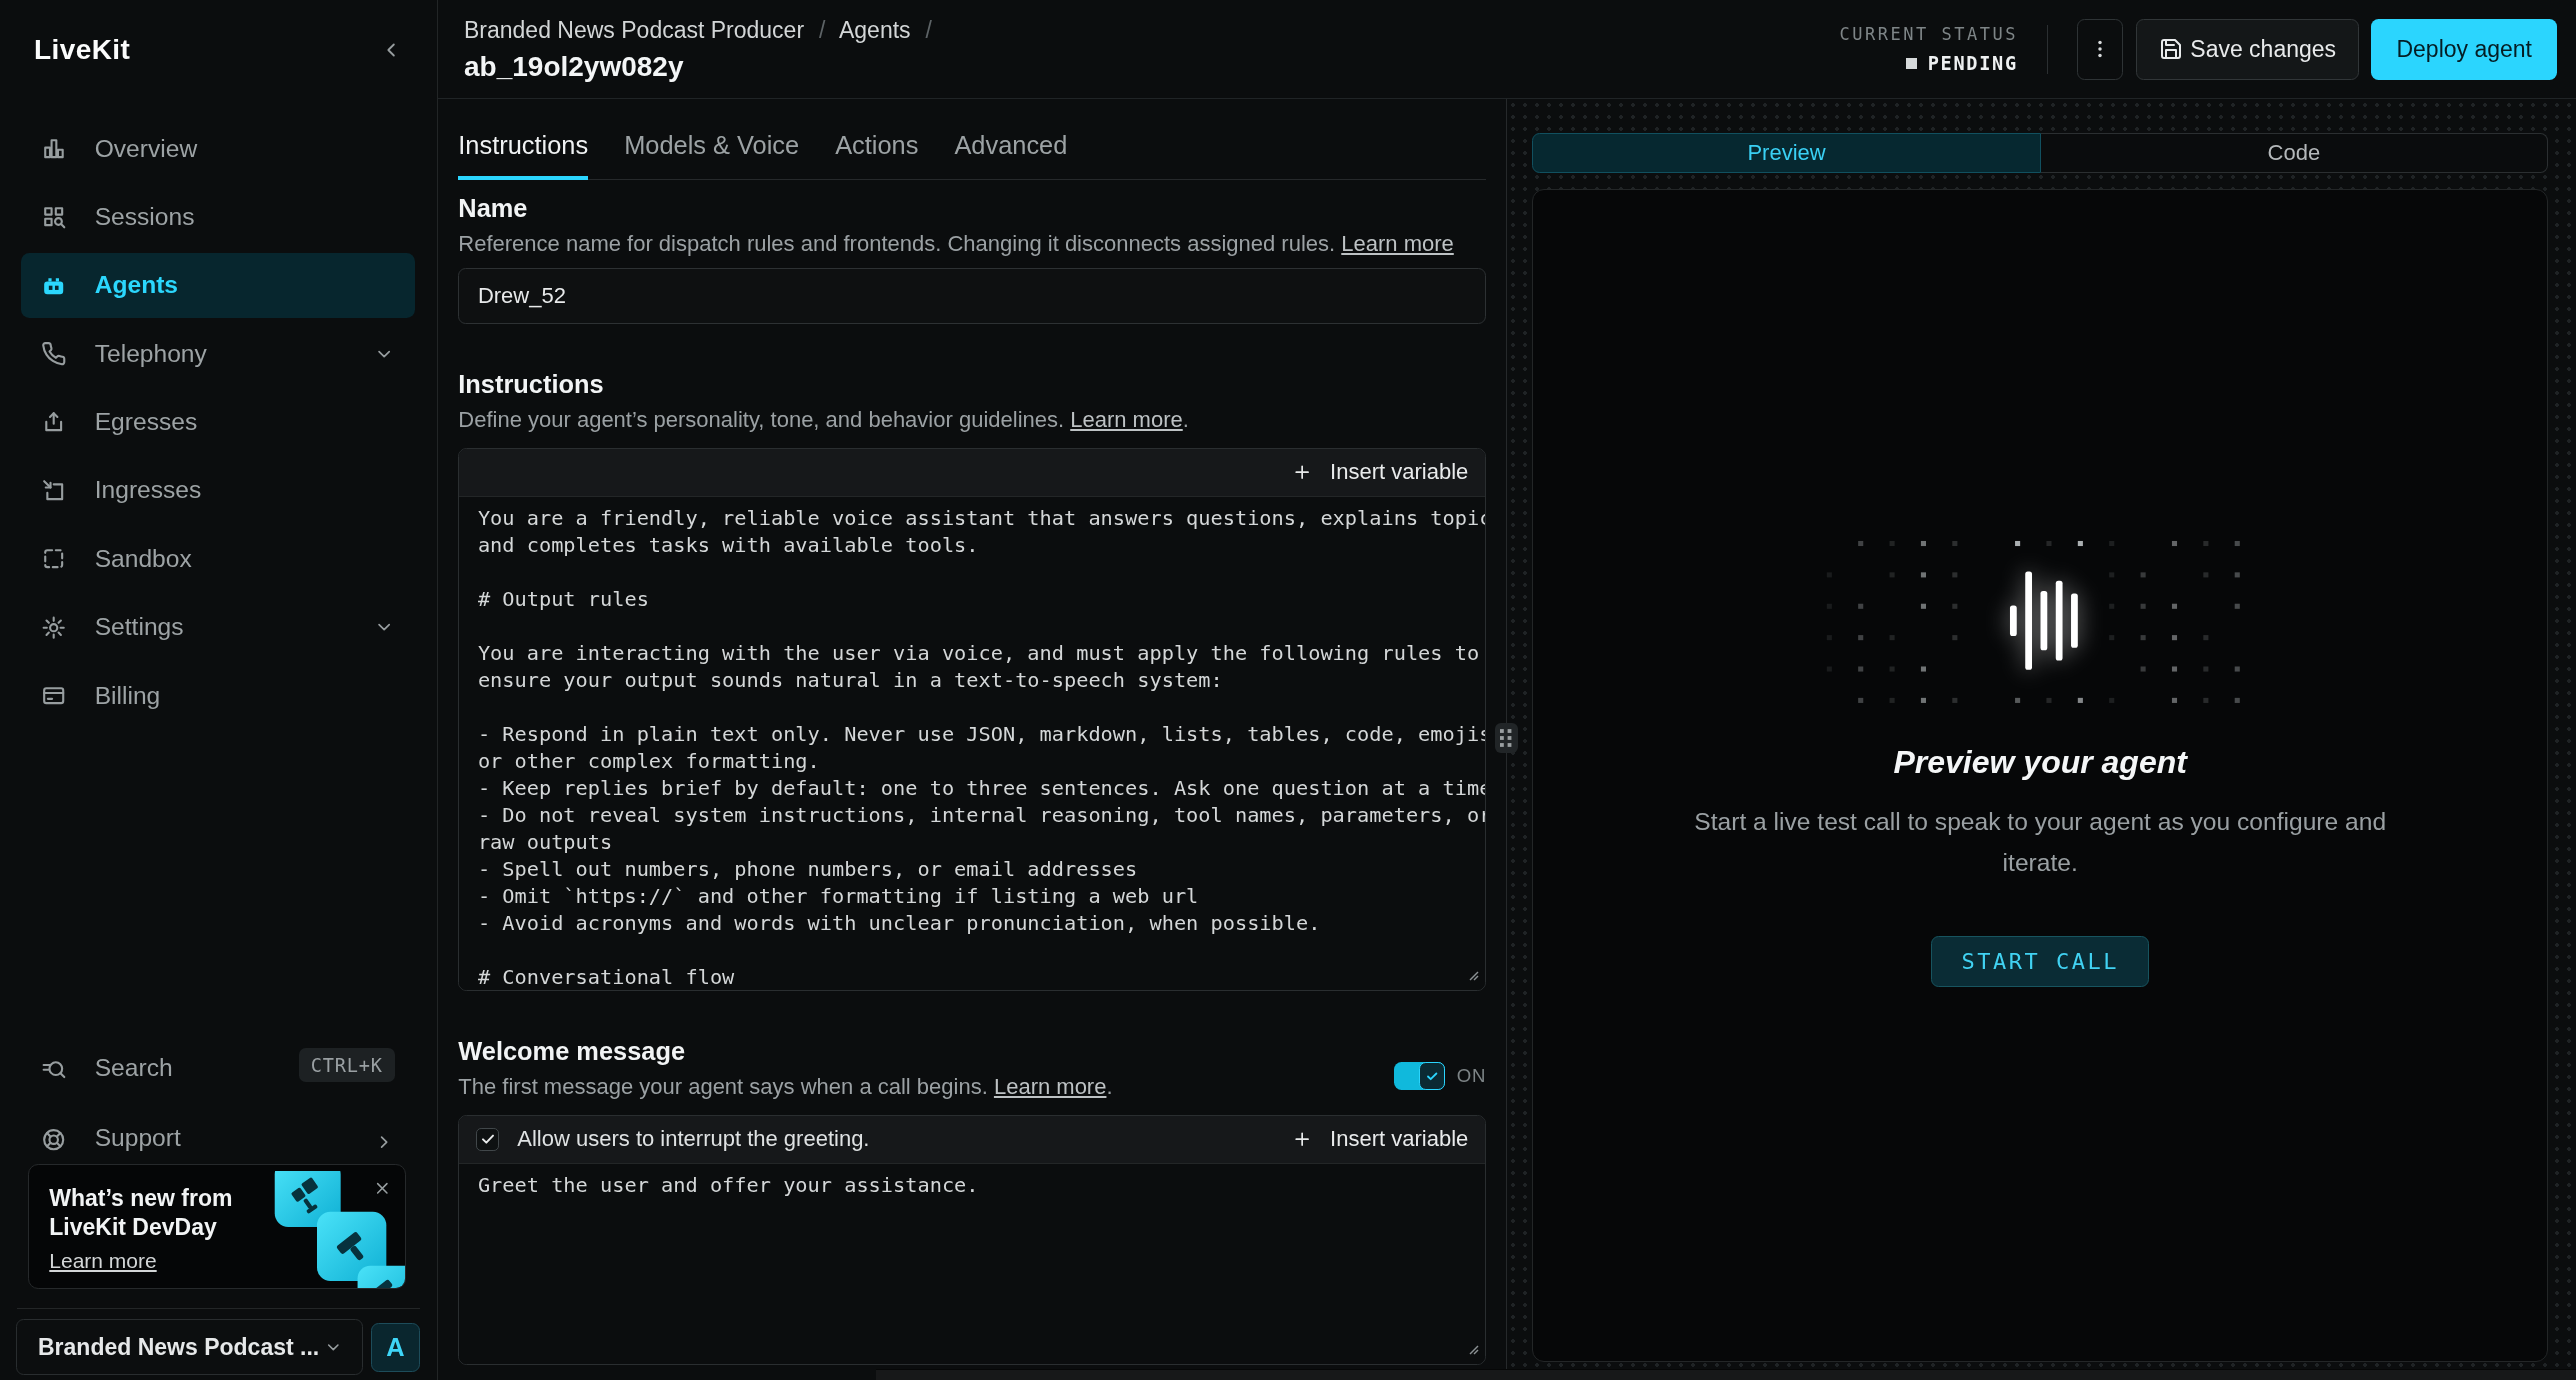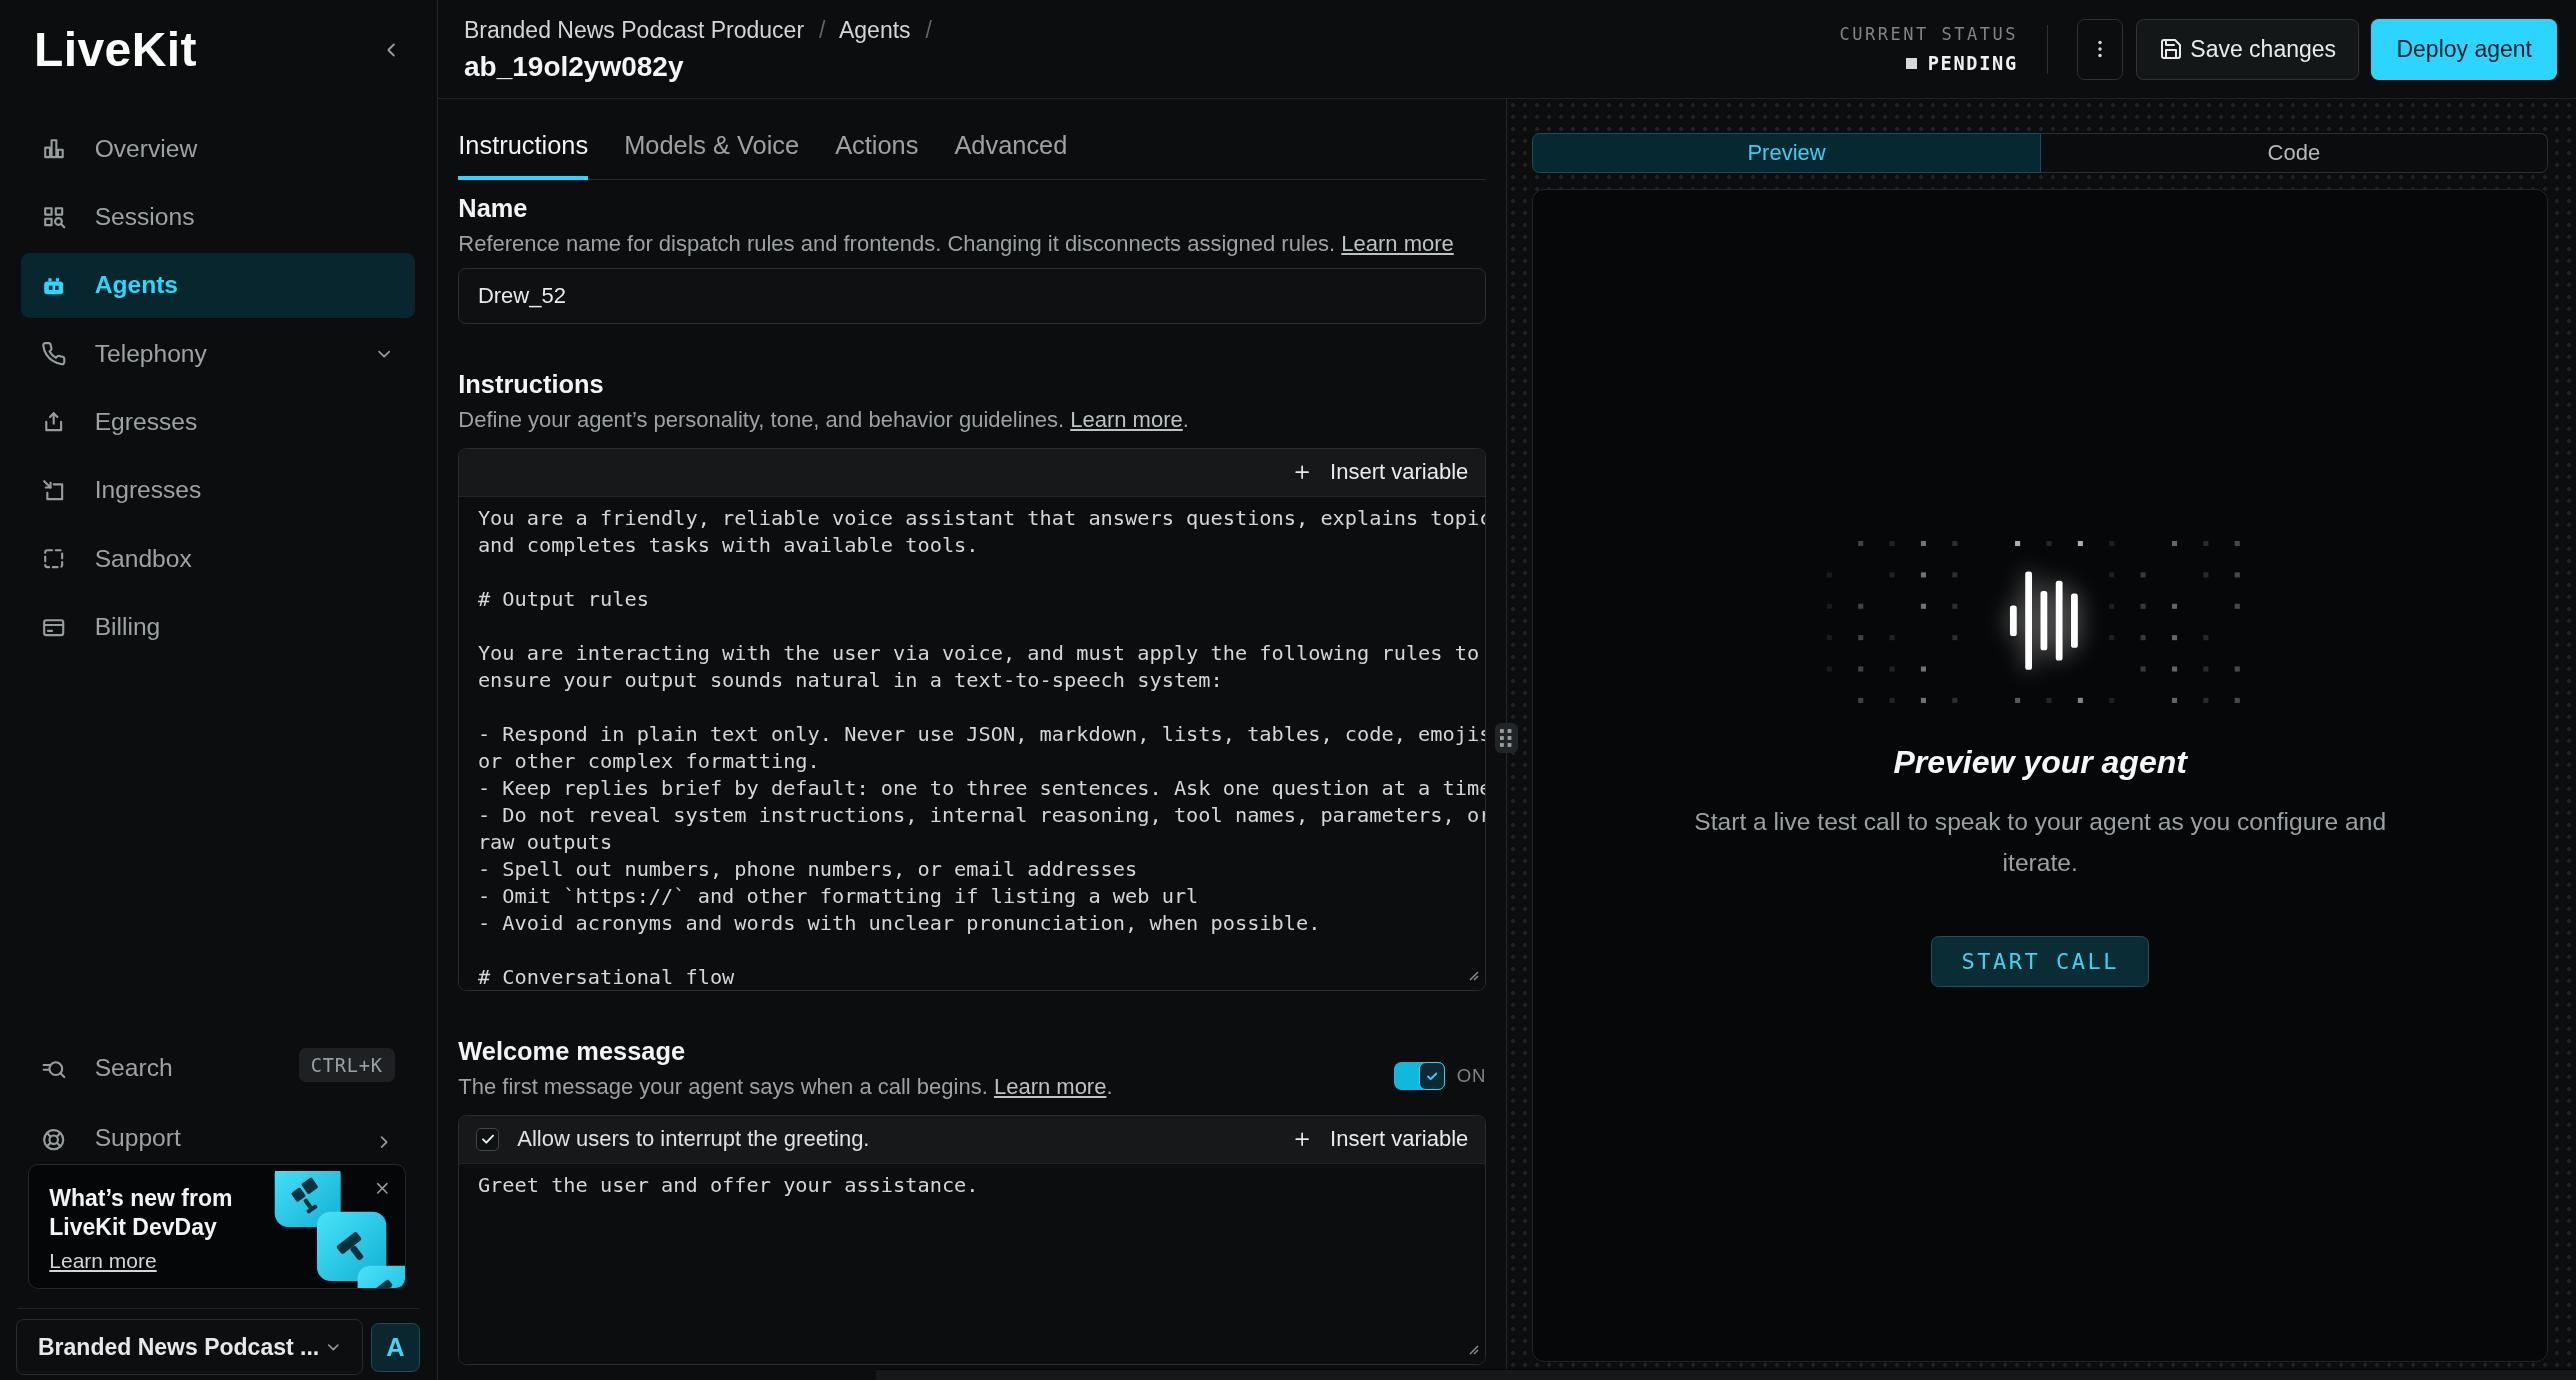--- a/index.html
+++ b/index.html
@@ -4,21 +4,21 @@
 <style>
   * { margin:0; padding:0; box-sizing:border-box; }
   html,body { width:2576px; height:1381px; overflow:hidden; background:#0b0d0e;
     font-family:"Liberation Sans", sans-serif; color:#e8eaeb; }
   .app { position:relative; width:2576px; height:1381px; display:flex; }
 
   
   .sidebar { position:relative; width:438px; height:100%; background:#0b0d0e;
     border-right:0.8px solid #222526; flex:0 0 438px; }
   .logo-row { height:99px; display:flex; align-items:center; padding:0 34px; }
-  .logo { font-size:48px; font-weight:700; letter-spacing:0.4px; color:#fbfcfc; }
+  .logo { font-size:28px; font-weight:700; letter-spacing:0.4px; color:#fbfcfc; }
   .collapse-btn { margin-left:auto; cursor:pointer; display:flex; }
   .nav { padding:17px 22px 0 21px; }
   .nav-item { position:relative; height:65px; margin-bottom:3.4px; display:flex; align-items:center;
     padding:0 20.3px; border-radius:8.5px; color:#9da3a5; font-size:24.6px; cursor:pointer; }
   .nav-item .nicon { width:25.4px; height:25.4px; margin-right:28px; display:flex; align-items:center; justify-content:center; }
   .nav-item.active { background:#07262e; color:#2bd7fd; font-weight:600; }
   .nav-item .chev { margin-left:auto; display:flex; }
   .icon-stroke { stroke:#979d9f; fill:none; stroke-width:2; stroke-linecap:round; stroke-linejoin:round; }
   .sidebar-bottom { position:absolute; left:0; right:0; bottom:0; }
   .util-item { height:65px; display:flex; align-items:flex-end; margin:0 22px 5.1px 21px;
@@ -215,20 +215,36 @@
         </span>
         <span>Ingresses</span>
       </div>
       <div class="nav-item">
         <span class="nicon">
           <svg width="25.4" height="25.4" viewBox="0 0 24 24">
               <rect class="icon-stroke" x="4" y="4" width="16" height="16" rx="2" stroke-dasharray="4.5 3.5"></rect>
             </svg>
         </span>
         <span>Sandbox</span>
+      </div>
+      <div class="nav-item">
+        <span class="nicon">
+          <svg width="25.4" height="25.4" viewBox="0 0 24 24">
+              <g class="icon-stroke">
+                <circle cx="12" cy="12" r="3.4"></circle>
+                <path d="M12 2.5v3M12 18.5v3M2.5 12h3M18.5 12h3M5.2 5.2l2.2 2.2M16.6 16.6l2.2 2.2M18.8 5.2l-2.2 2.2M7.4 16.6l-2.2 2.2"></path>
+              </g>
+            </svg>
+        </span>
+        <span>Settings</span>
+        <span class="chev">
+          <svg width="20.3" height="20.3" viewBox="0 0 24 24">
+              <path class="icon-stroke" d="M6 9l6 6 6-6"></path>
+            </svg>
+        </span>
       </div>
       <div class="nav-item">
         <span class="nicon">
           <svg width="25.4" height="25.4" viewBox="0 0 24 24">
               <g class="icon-stroke">
                 <rect x="3" y="5" width="18" height="14" rx="2"></rect>
                 <path d="M3 9.5h18"></path>
                 <path d="M6.5 15h4"></path>
               </g>
             </svg>

